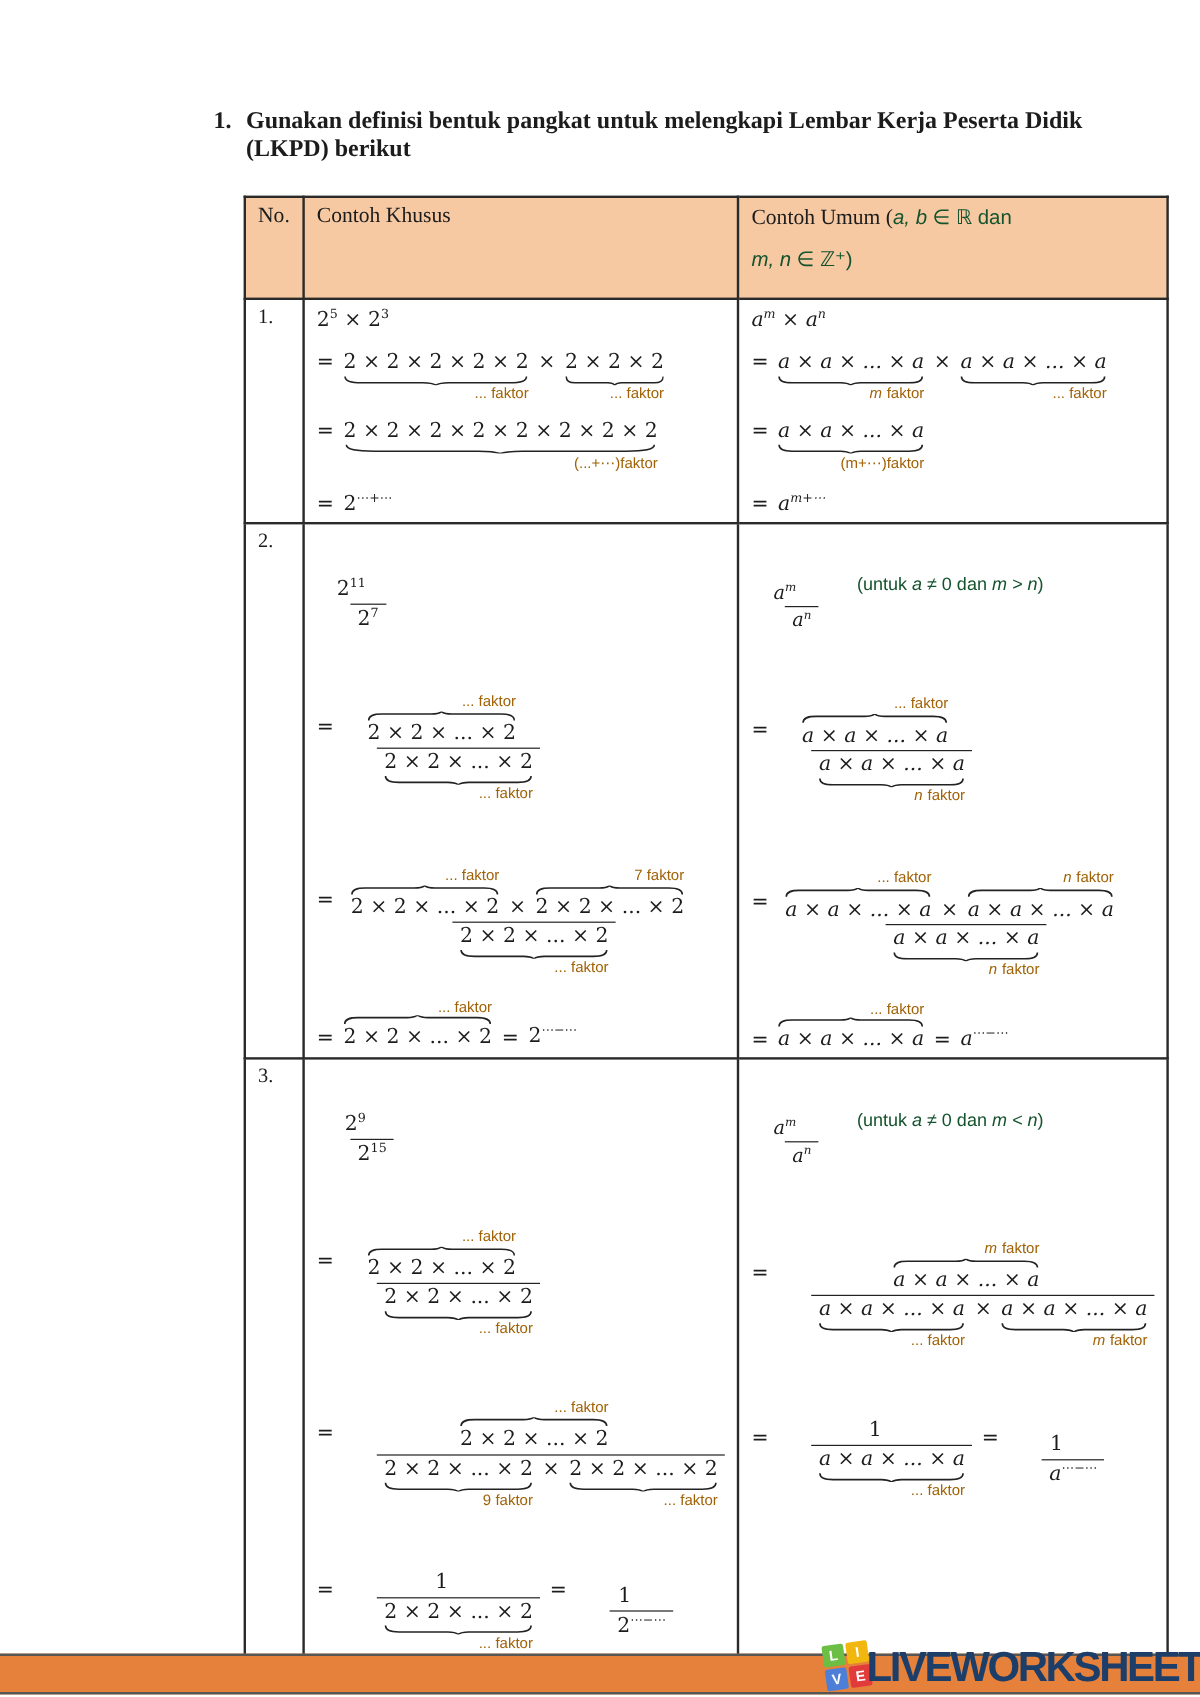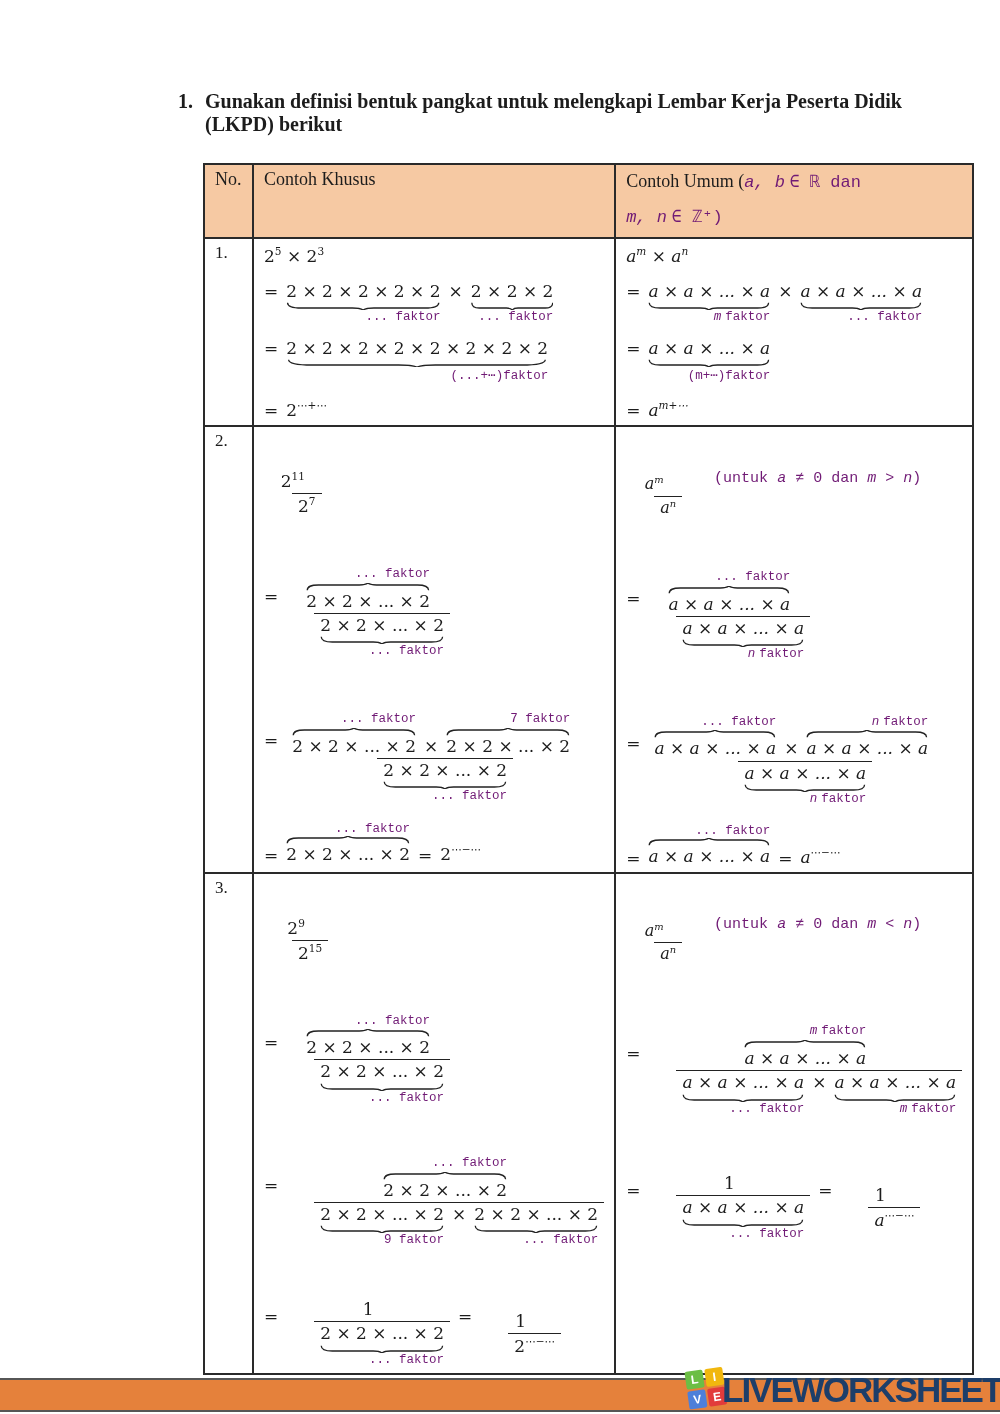--- a/index.html
+++ b/index.html
@@ -10,27 +10,27 @@
   .title{position:absolute;left:178px;top:90px;width:745px;font-weight:bold;font-size:20px;}
   .title .t1{display:flex;}
   .title .num{width:27px;flex:0 0 27px;}
   .title .t2{margin-left:27px;}
 
   
   table.wks{position:absolute;left:203px;top:163px;border-collapse:collapse;table-layout:fixed;}
   table.wks td{border:2px solid #2a2a2a;vertical-align:top;padding:4px 10px;}
   tr.hdr td{background:#F6C9A3;font-size:18px;}
   td.hno,td.hkh{vertical-align:middle;}
-  tr.r1{height:183px;} tr.r2{height:332px;} tr.r3{height:338px;} tr.hdr{height:74px;}
+  tr.r1{height:183px;} tr.r2{height:332px;} tr.r3{height:338px;} tr.hdr{height:85px;}
   .hum .l1{margin-top:2px;} .hum .l2{margin-top:14px;}
   .noc{font-size:17px;}
 
   
-  .math,.ms{font-family:Liberation Mono, monospace;font-size:17px;color:#701a75;}
-  .lb{font-family:Liberation Mono, monospace;font-size:12.5px;white-space:nowrap;display:inline-flex;gap:4px;justify-content:center;color:#701a75;}
+  .math,.ms{font-family:Liberation Sans, sans-serif;font-size:17px;color:#14532d;}
+  .lb{font-family:Liberation Sans, sans-serif;font-size:12.5px;white-space:nowrap;display:inline-flex;gap:4px;justify-content:center;color:#a16207;}
   sup{font-size:0.62em;}
   i{font-style:italic;}
   .ln{display:flex;align-items:center;gap:8px;font-family:"DejaVu Serif",serif;font-size:17px;}
   .ln.top{align-items:flex-start;}
   .ln.bot{align-items:flex-end;}
   .ex{white-space:nowrap;line-height:1.25;}
   .g{display:inline-flex;flex-direction:column;align-items:flex-end;}
   .br{width:100%;height:8px;display:block;}
   .br path{fill:none;stroke:#222;stroke-width:1.3;vector-effect:non-scaling-stroke;}
   .fr{display:inline-flex;flex-direction:column;align-items:center;vertical-align:middle;}

